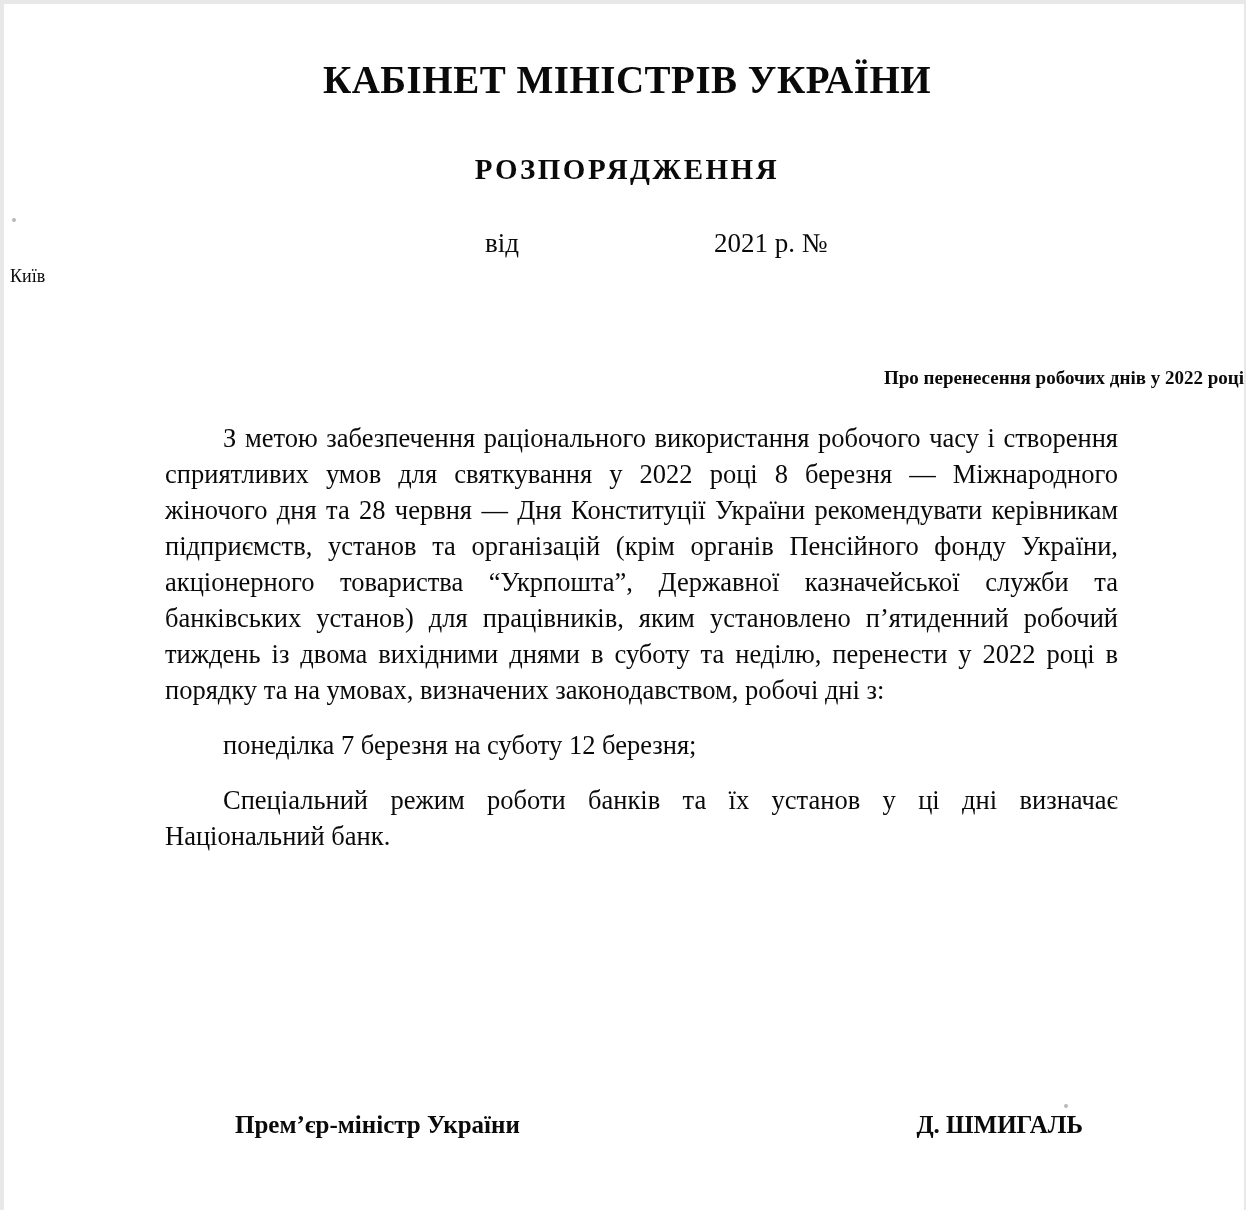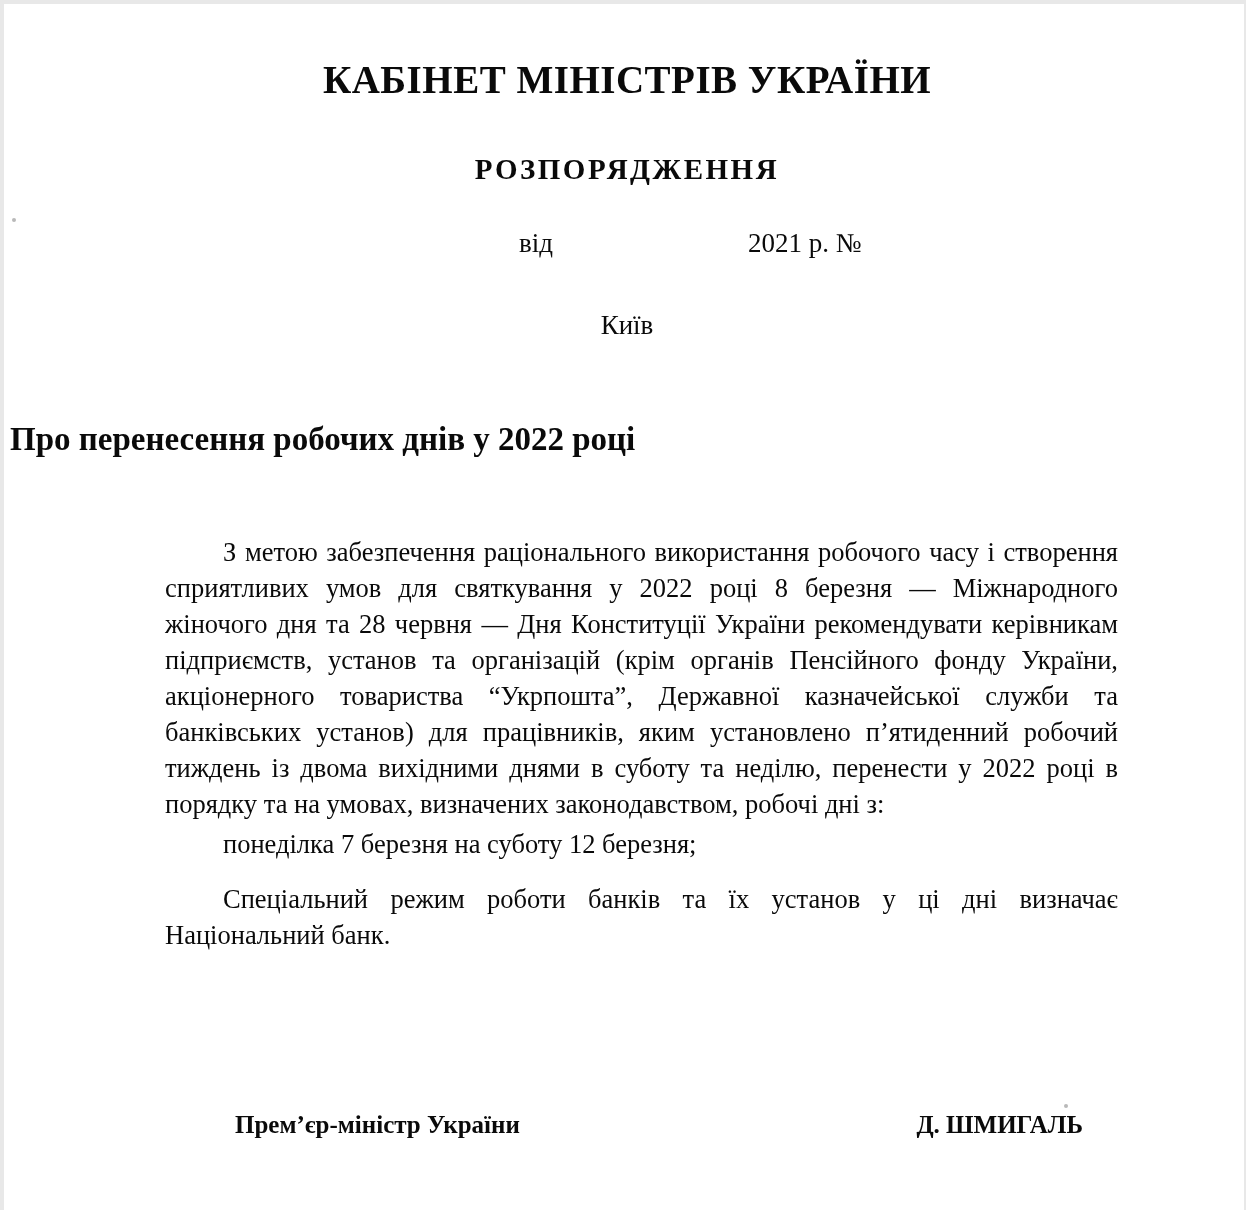--- a/index.html
+++ b/index.html
@@ -37,60 +37,59 @@
     font-size: 29px;
     font-weight: bold;
     letter-spacing: 2.5px;
   }
 
   .date-line {
     position: relative;
     margin-top: 38px;
     height: 38px;
     font-size: 27px;
-    margin-left: 34px;
   }
   .date-prefix {
     position: absolute;
     left: 475px;
     top: 0;
   }
   .date-year {
     position: absolute;
     left: 704px;
     top: 0;
   }
 
   .city {
-    margin-top: 44px;
-    text-align: center;
-    font-size: 27px;
+    text-align: left;
+    font-size: 18px;
   }
 
   .doc-title {
     margin-top: 76px;
-    text-align: left;
-    font-size: 33px;
+    text-align: right;
+    font-size: 19px;
     font-weight: bold;
   }
 
   .body-block {
     margin-left: 153px;
     margin-right: 124px;
     font-size: 26.5px;
     line-height: 36px;
   }
 
   .para-intro {
-    margin-top: 70px;
+    margin-top: 25px;
     text-align: justify;
     text-indent: 58px;
   }
 
   .transfer-item {
+    margin-top: 15px;
     text-indent: 58px;
   }
 
   .para-banks {
     margin-top: 15px;
     text-align: justify;
     text-indent: 58px;
   }
 
   .signature-row {

